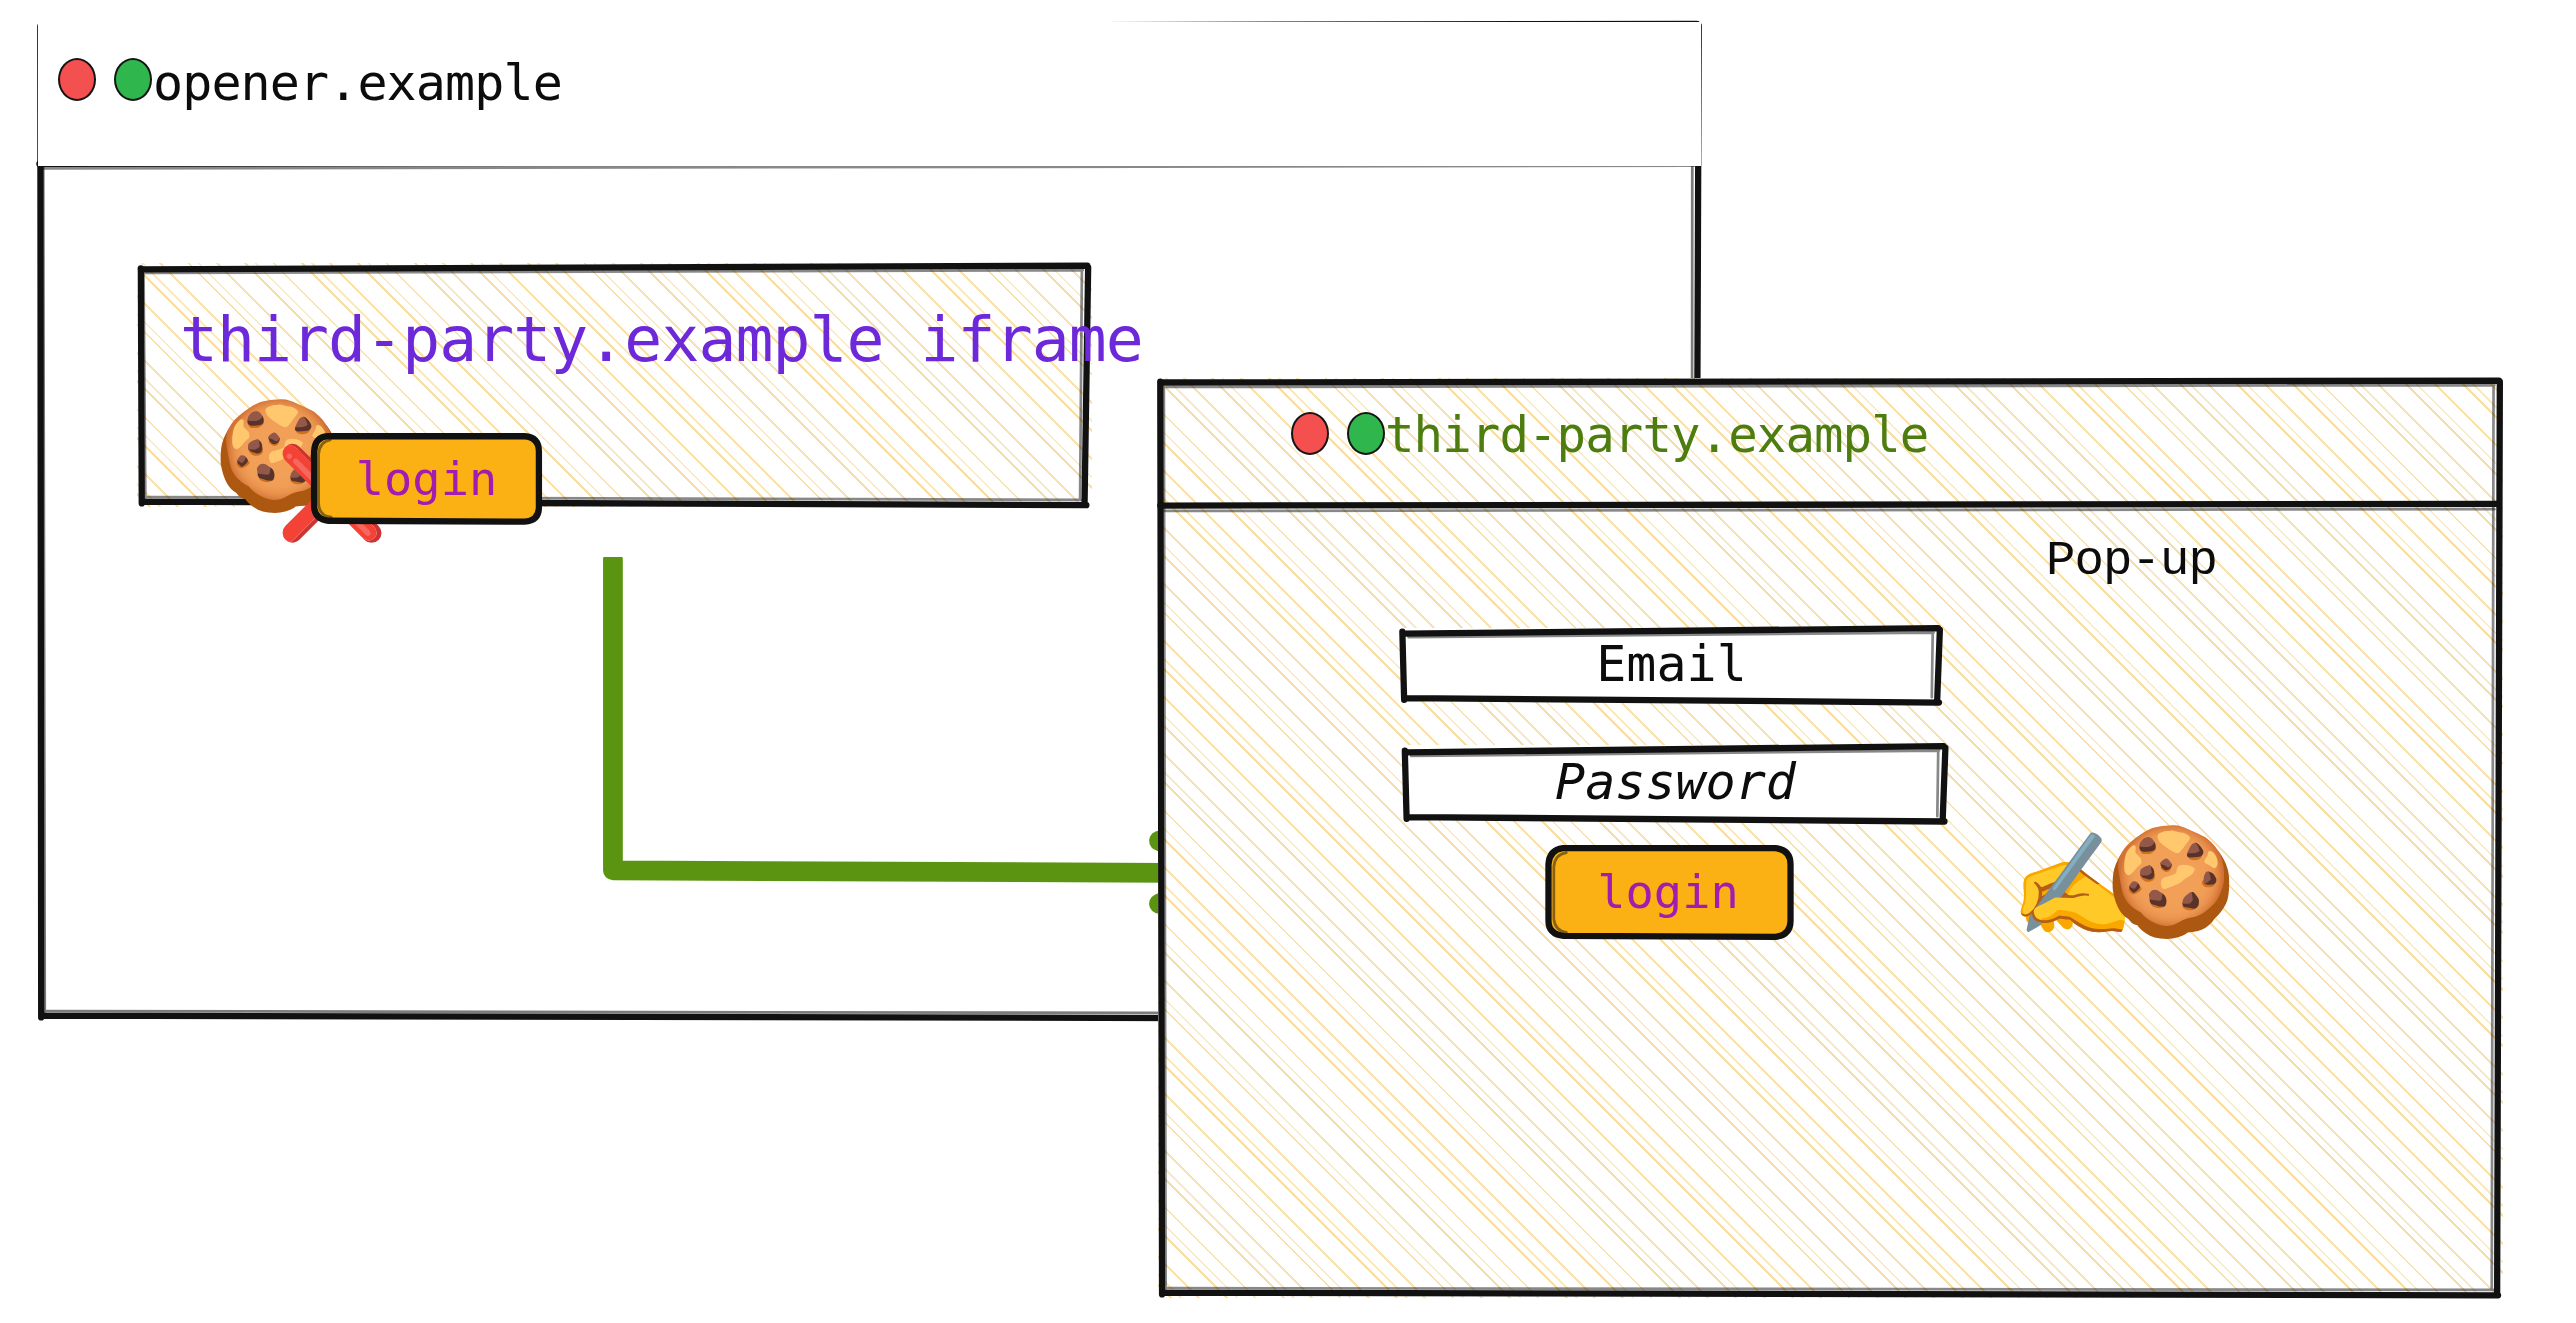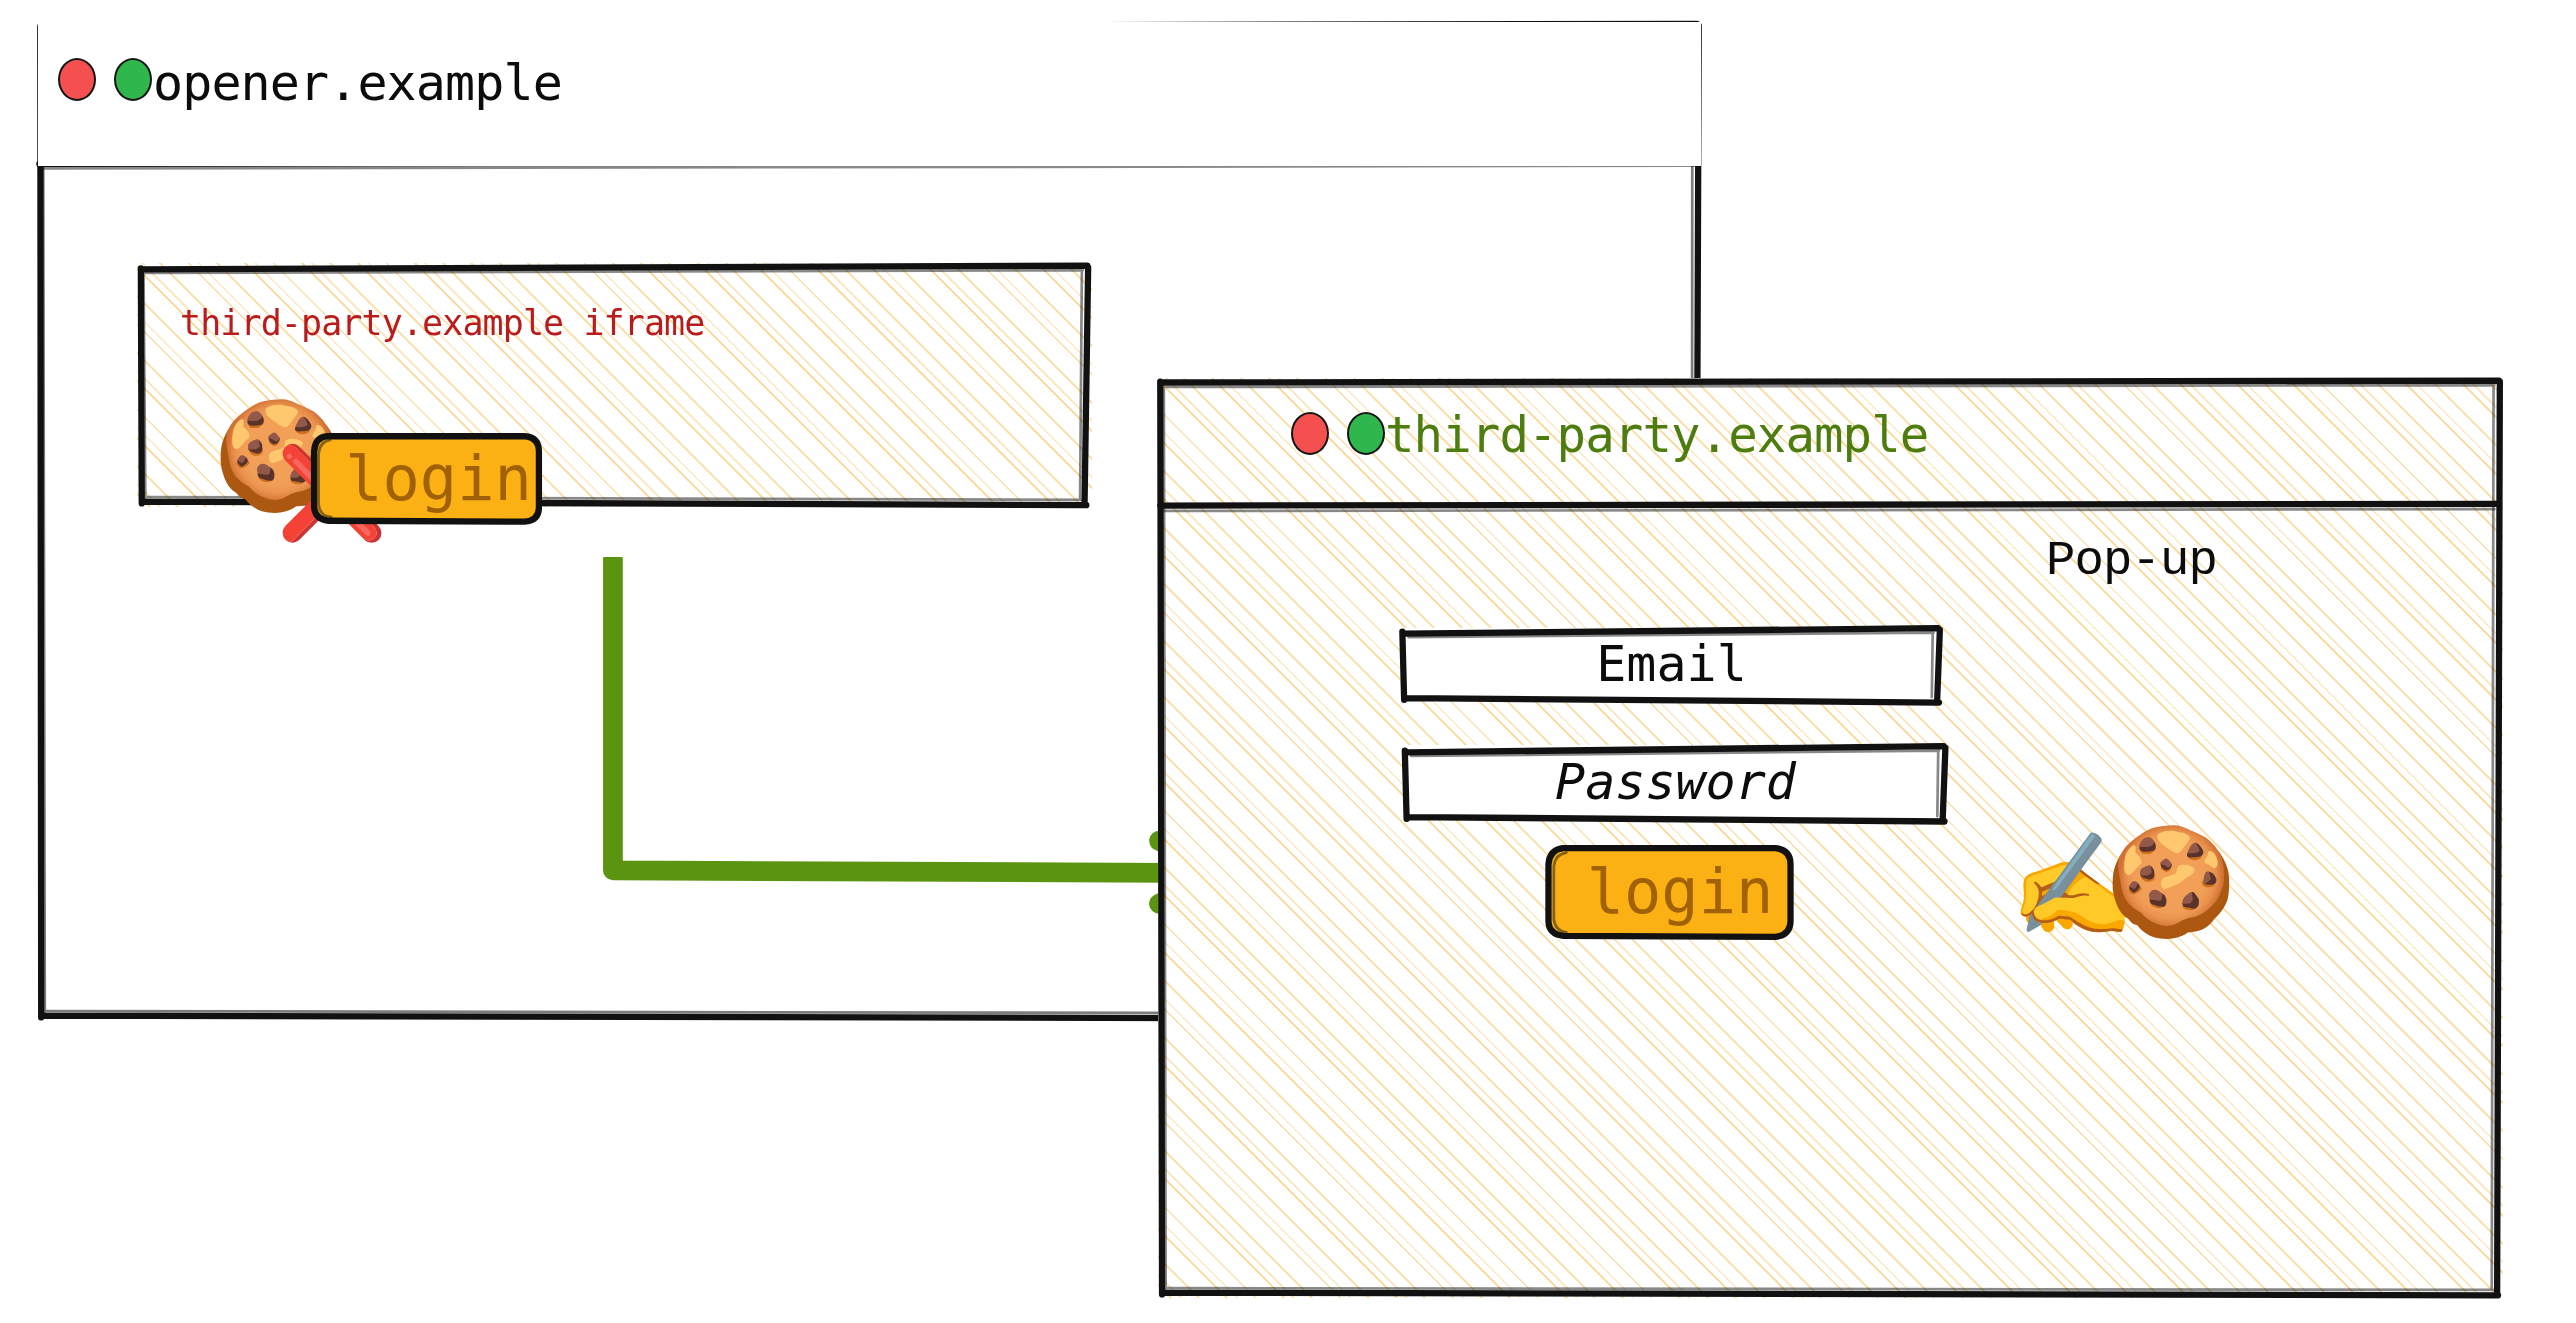--- a/index.html
+++ b/index.html
@@ -38,38 +38,38 @@
         rgba(247,215,150,0.0) 17px,
         rgba(247,215,150,0.0) 28px,
         rgba(247,215,150,0.75) 28px,
         rgba(247,215,150,0.75) 30px,
         rgba(247,215,150,0.0) 30px,
         rgba(247,215,150,0.0) 40px);
   }
   #iframe-surface{position:absolute;left:0;top:0;width:100%;height:100%;}
   #iframe-title{
     position:absolute;left:43px;top:40px;
-    font-size:35px;letter-spacing:-0.9px;color:#b91c1c;white-space:nowrap;
+    font-size:63px;letter-spacing:-0.9px;color:#6d28d9;white-space:nowrap;
   }
 
   
   .emoji{position:absolute;line-height:1;user-select:none;}
   #iframe-cookie{left:76px;top:140px;font-size:106px;}
   #iframe-cross{left:139px;top:185px;font-size:90px;}
 
   
   .login-btn{position:absolute;box-sizing:border-box;}
   .login-btn .btn-face{
     position:absolute;left:0;top:0;width:100%;height:100%;
     background:#FBB114;border-radius:14.4px;
   }
   .login-btn .btn-label{
-    position:absolute;left:12px;top:0;width:100%;height:100%;
+    position:absolute;left:0;top:0;width:100%;height:100%;
     display:flex;align-items:center;justify-content:center;
-    font-size:62px;color:#a16207;letter-spacing:0px;
+    font-size:47px;color:#a21caf;letter-spacing:0px;
   }
   .login-btn > svg{position:absolute;left:-7.2px;top:-7.2px;overflow:visible;}
 
   #iframe-login-button{left:176px;top:173px;width:227px;height:86px;}
 
   
   #flow-arrow{position:absolute;left:539px;top:557px;width:719px;height:449px;}
 
   
   #popup-window{position:absolute;left:1158px;top:378px;width:1345px;height:920px;}

